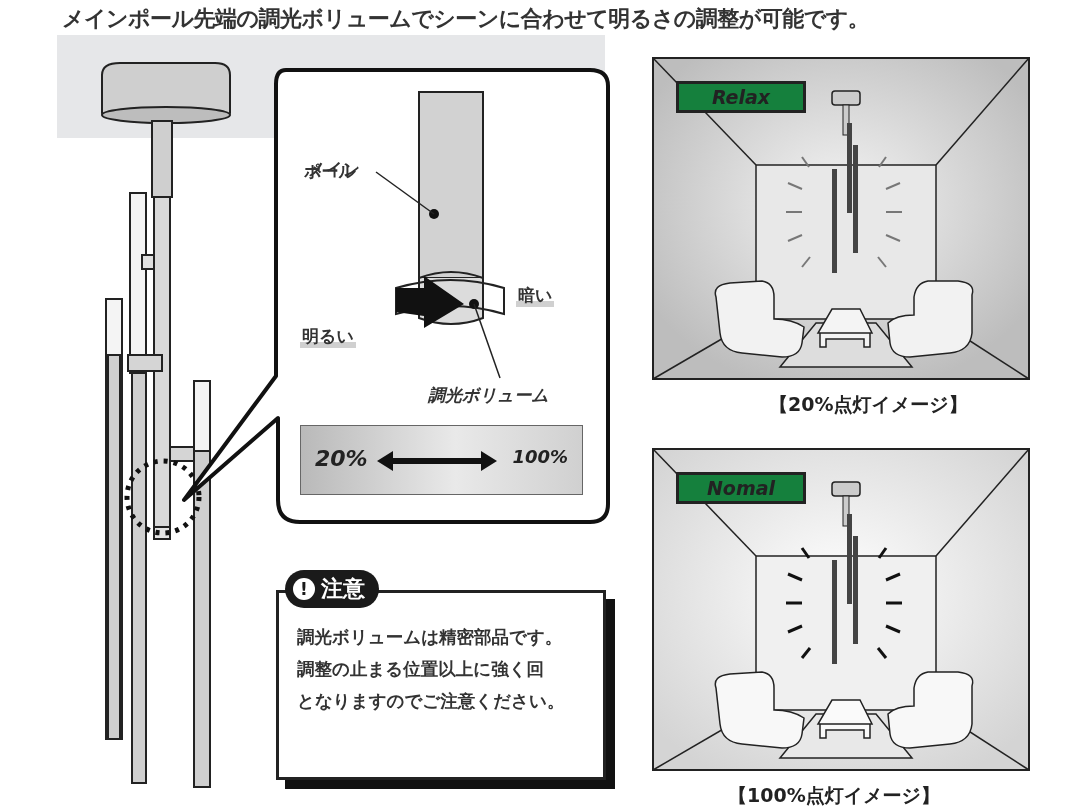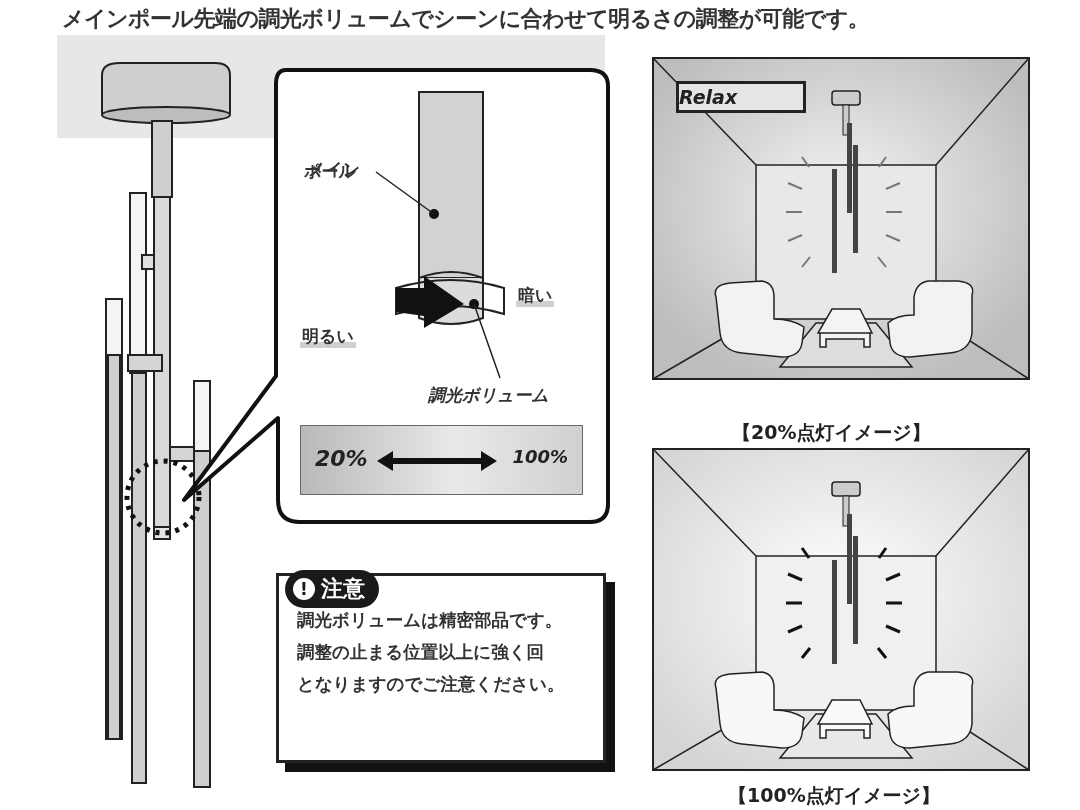--- a/index.html
+++ b/index.html
@@ -6,26 +6,26 @@
   body { width:1080px; height:810px; position:relative; overflow:hidden; font-family:"DejaVu Sans","Liberation Sans",sans-serif; color:#222; }
   .abs { position:absolute; }
   .headline { left:62px; top:4px; font-size:22px; font-weight:bold; color:#333; letter-spacing:-0.5px; white-space:nowrap; }
   .band { left:57px; top:35px; width:548px; height:103px; background:#e6e7e9; }
   .label { font-size:17px; color:#333; font-weight:bold; white-space:nowrap; }
   .label-shadow { background:linear-gradient(to top, #d0d0d0 0, #d0d0d0 6px, transparent 6px); padding:0 2px; }
   .range-bar { left:300px; top:425px; width:283px; height:70px; border:1px solid #666; background:linear-gradient(to right, #b9b9b9 0%, #e9e9e9 55%, #d0d0d0 100%); box-sizing:border-box; }
   .range-low { left:14px; top:20px; font-size:22px; font-weight:bold; font-style:italic; color:#222; }
   .range-high { right:14px; top:20px; font-size:18px; font-weight:bold; font-style:italic; color:#222; }
   .range-arrow { left:76px; top:24px; }
-  .caution { left:276px; top:573px; width:330px; height:190px; border:3px solid #222; background:#fff; box-shadow:9px 9px 0 #111; box-sizing:border-box; }
+  .caution { left:276px; top:590px; width:330px; height:190px; border:3px solid #222; background:#fff; box-shadow:9px 9px 0 #111; box-sizing:border-box; }
   .caution-badge { left:285px; top:570px; height:38px; padding:0 14px 0 8px; background:#1a1a1a; color:#fff; border-radius:20px; display:flex; align-items:center; gap:6px; font-size:22px; font-weight:bold; }
   .caution-badge .excl { width:22px; height:22px; border-radius:50%; background:#fff; color:#1a1a1a; font-size:17px; line-height:22px; text-align:center; font-weight:bold; }
   .caution-text { left:18px; top:28px; font-size:17.5px; line-height:32px; color:#333; font-weight:bold; white-space:nowrap; }
   .room { width:378px; height:325px; }
-  .room-tag { left:24px; top:24px; width:130px; height:32px; border:3px solid #222; background:#e5e5e5; box-sizing:border-box; font-size:19px; font-weight:bold; font-style:italic; line-height:26px; color:#222; }
+  .room-tag { left:24px; top:24px; width:130px; height:32px; border:3px solid #222; background:#15803d; box-sizing:border-box; text-align:center; font-size:19px; font-weight:bold; font-style:italic; line-height:26px; color:#222; }
   .room-caption { font-size:19px; font-weight:bold; color:#222; white-space:nowrap; }
 </style>
 </head>
 <body>
 
 <div class="abs headline">メインポール先端の調光ボリュームでシーンに合わせて明るさの調整が可能です。</div>
 <div class="abs band"></div>
 
 <svg class="abs" style="left:90px;top:55px" width="200" height="740">
   <g stroke="#222" stroke-width="2" fill="#cfcfcf">
@@ -141,21 +141,21 @@
       <line x1="134" y1="155" x2="150" y2="155"></line>
         <line x1="250" y1="155" x2="234" y2="155"></line>
       <line x1="136" y1="184" x2="150" y2="178"></line>
         <line x1="248" y1="184" x2="234" y2="178"></line>
       <line x1="150" y1="210" x2="158" y2="200"></line>
         <line x1="234" y1="210" x2="226" y2="200"></line>
     </g>
   </svg>
   <div class="abs room-tag">Relax</div>
 </div>
-<div class="abs room-caption" style="left:732px;top:392px;margin-top:28px;">【20%点灯イメージ】</div>
+<div class="abs room-caption" style="left:769px;top:392px;">【20%点灯イメージ】</div>
 
 <div class="abs room" style="left:652px;top:448px;">
   <svg width="378" height="325">
     <rect x="1" y="1" width="376" height="321" fill="url(#gBright)" stroke="#222" stroke-width="2"></rect>
     <rect x="104" y="108" width="180" height="154" fill="#f0f0f0" stroke="#222" stroke-width="1.5"></rect>
     <g stroke="#222" stroke-width="1.5">
       <line x1="1" y1="1" x2="104" y2="108"></line>
         <line x1="377" y1="1" x2="284" y2="108"></line>
       <line x1="1" y1="322" x2="104" y2="262"></line>
         <line x1="377" y1="322" x2="284" y2="262"></line>
@@ -175,14 +175,15 @@
       <line x1="136" y1="126" x2="150" y2="132"></line>
         <line x1="248" y1="126" x2="234" y2="132"></line>
       <line x1="134" y1="155" x2="150" y2="155"></line>
         <line x1="250" y1="155" x2="234" y2="155"></line>
       <line x1="136" y1="184" x2="150" y2="178"></line>
         <line x1="248" y1="184" x2="234" y2="178"></line>
       <line x1="150" y1="210" x2="158" y2="200"></line>
         <line x1="234" y1="210" x2="226" y2="200"></line>
     </g>
   </svg>
+  <div class="abs room-tag">Nomal</div>
 </div>
 <div class="abs room-caption" style="left:728px;top:783px;">【100%点灯イメージ】</div>
 
 </body></html>

